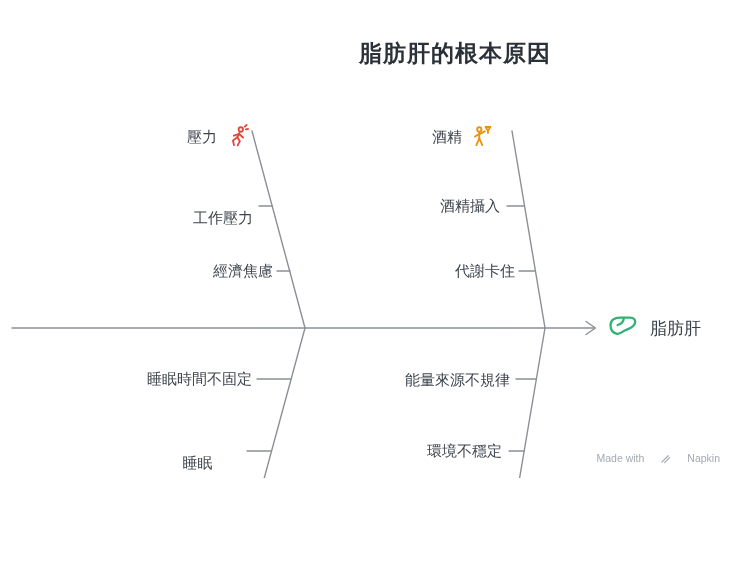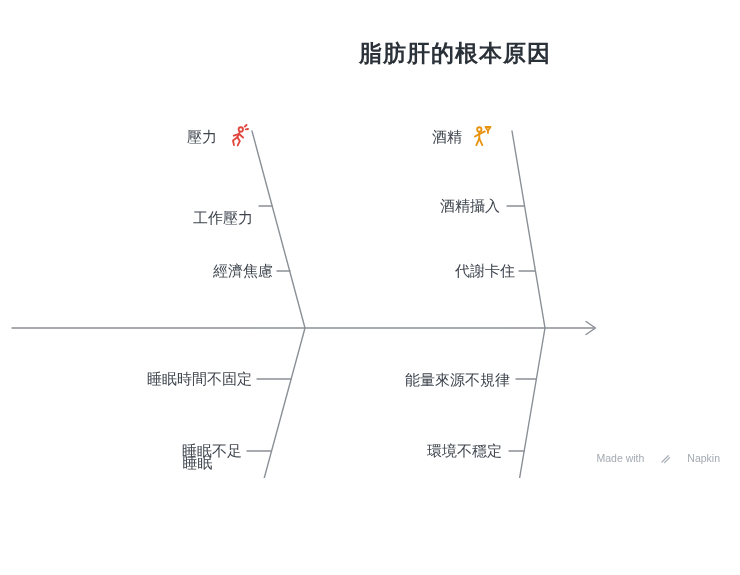--- a/index.html
+++ b/index.html
@@ -76,21 +76,20 @@
         <path d="M9.5 9.3 L5.5 11.5"></path>
         <path d="M15.2 2.8 H19.8 L17.5 6.2 Z"></path>
         <path d="M17.5 6.2 V8.4"></path>
       </svg>
     </span>
   </div>
   <div class="label" style="left:440px; top:196px;">酒精攝入</div>
   <div class="label" style="left:455px; top:261px;">代謝卡住</div>
 
   <div class="label r" style="left:140px; top:369px; width:112px;">睡眠時間不固定</div>
-  <div class="label r" style="left:147px; top:441px; width:95px;">睡眠不足</div>
   <div class="head justify-end" style="left:150px; top:476px; width:95px;flex-direction:column;">
     <span>睡眠</span>
     <span class="icon">
       <svg viewBox="0 0 24 24" width="26" height="26" fill="none" stroke="#2f7bf5" stroke-width="1.6" stroke-linecap="round" stroke-linejoin="round">
         <path d="M9.8 2.6 A6.2 6.2 0 1 0 16.5 9.6 A5 5 0 0 1 9.8 2.6 Z"></path>
         <path d="M17.5 2.5 H20.5 L17.5 5.5 H20.5"></path>
         <circle cx="5.8" cy="17" r="1.7"></circle>
         <path d="M7.9 18.6 C9.6 16.8 12 17.2 13.2 18.8 C14.6 20.4 17.2 20.2 18.8 18.8"></path>
       </svg>
     </span>
@@ -104,20 +103,29 @@
       <svg viewBox="0 0 24 24" width="26" height="26" fill="none" stroke="#9aa2ab" stroke-width="1.6" stroke-linecap="round" stroke-linejoin="round">
         <circle cx="5.5" cy="12.2" r="1.8"></circle>
         <path d="M5.5 14.2 V18"></path>
         <path d="M4 20.6 L5.5 18 L7 20.6"></path>
         <path d="M10.5 20.5 V14 L15.2 10 L20 14 V20.5 Z"></path>
         <path d="M13.8 20.5 V16.8 H16.8 V20.5"></path>
       </svg>
     </span>
   </div>
 
+  <div class="effect">
+    <span class="icon">
+      <svg viewBox="0 0 24 24" width="34" height="34" fill="none" stroke="#2fb273" stroke-width="1.6" stroke-linecap="round" stroke-linejoin="round">
+        <path d="M3.2 10 C3.2 6.2 6.2 4.6 9.8 4.6 L16.8 4.6 C19.8 4.6 21.2 6.4 20.4 8.8 C19.4 11.6 16.6 12.4 14 13.4 C11.6 14.3 10.2 16.6 7.8 16.1 C5 15.5 3.2 13.3 3.2 10 Z"></path>
+        <path d="M12.6 4.8 C12.4 7.6 10.8 9.2 8.2 9.9"></path>
+      </svg>
+    </span>
+    <span>脂肪肝</span>
+  </div>
 
   <div class="watermark">
     <span>Made with</span>
     <span class="icon">
       <svg viewBox="0 0 12 12" width="11" height="11" fill="none" stroke="#a3aab2" stroke-width="1.3" stroke-linecap="round">
         <path d="M2 10 L9 3"></path>
         <path d="M5 10.5 L10.5 5"></path>
       </svg>
     </span>
     <span>Napkin</span>

